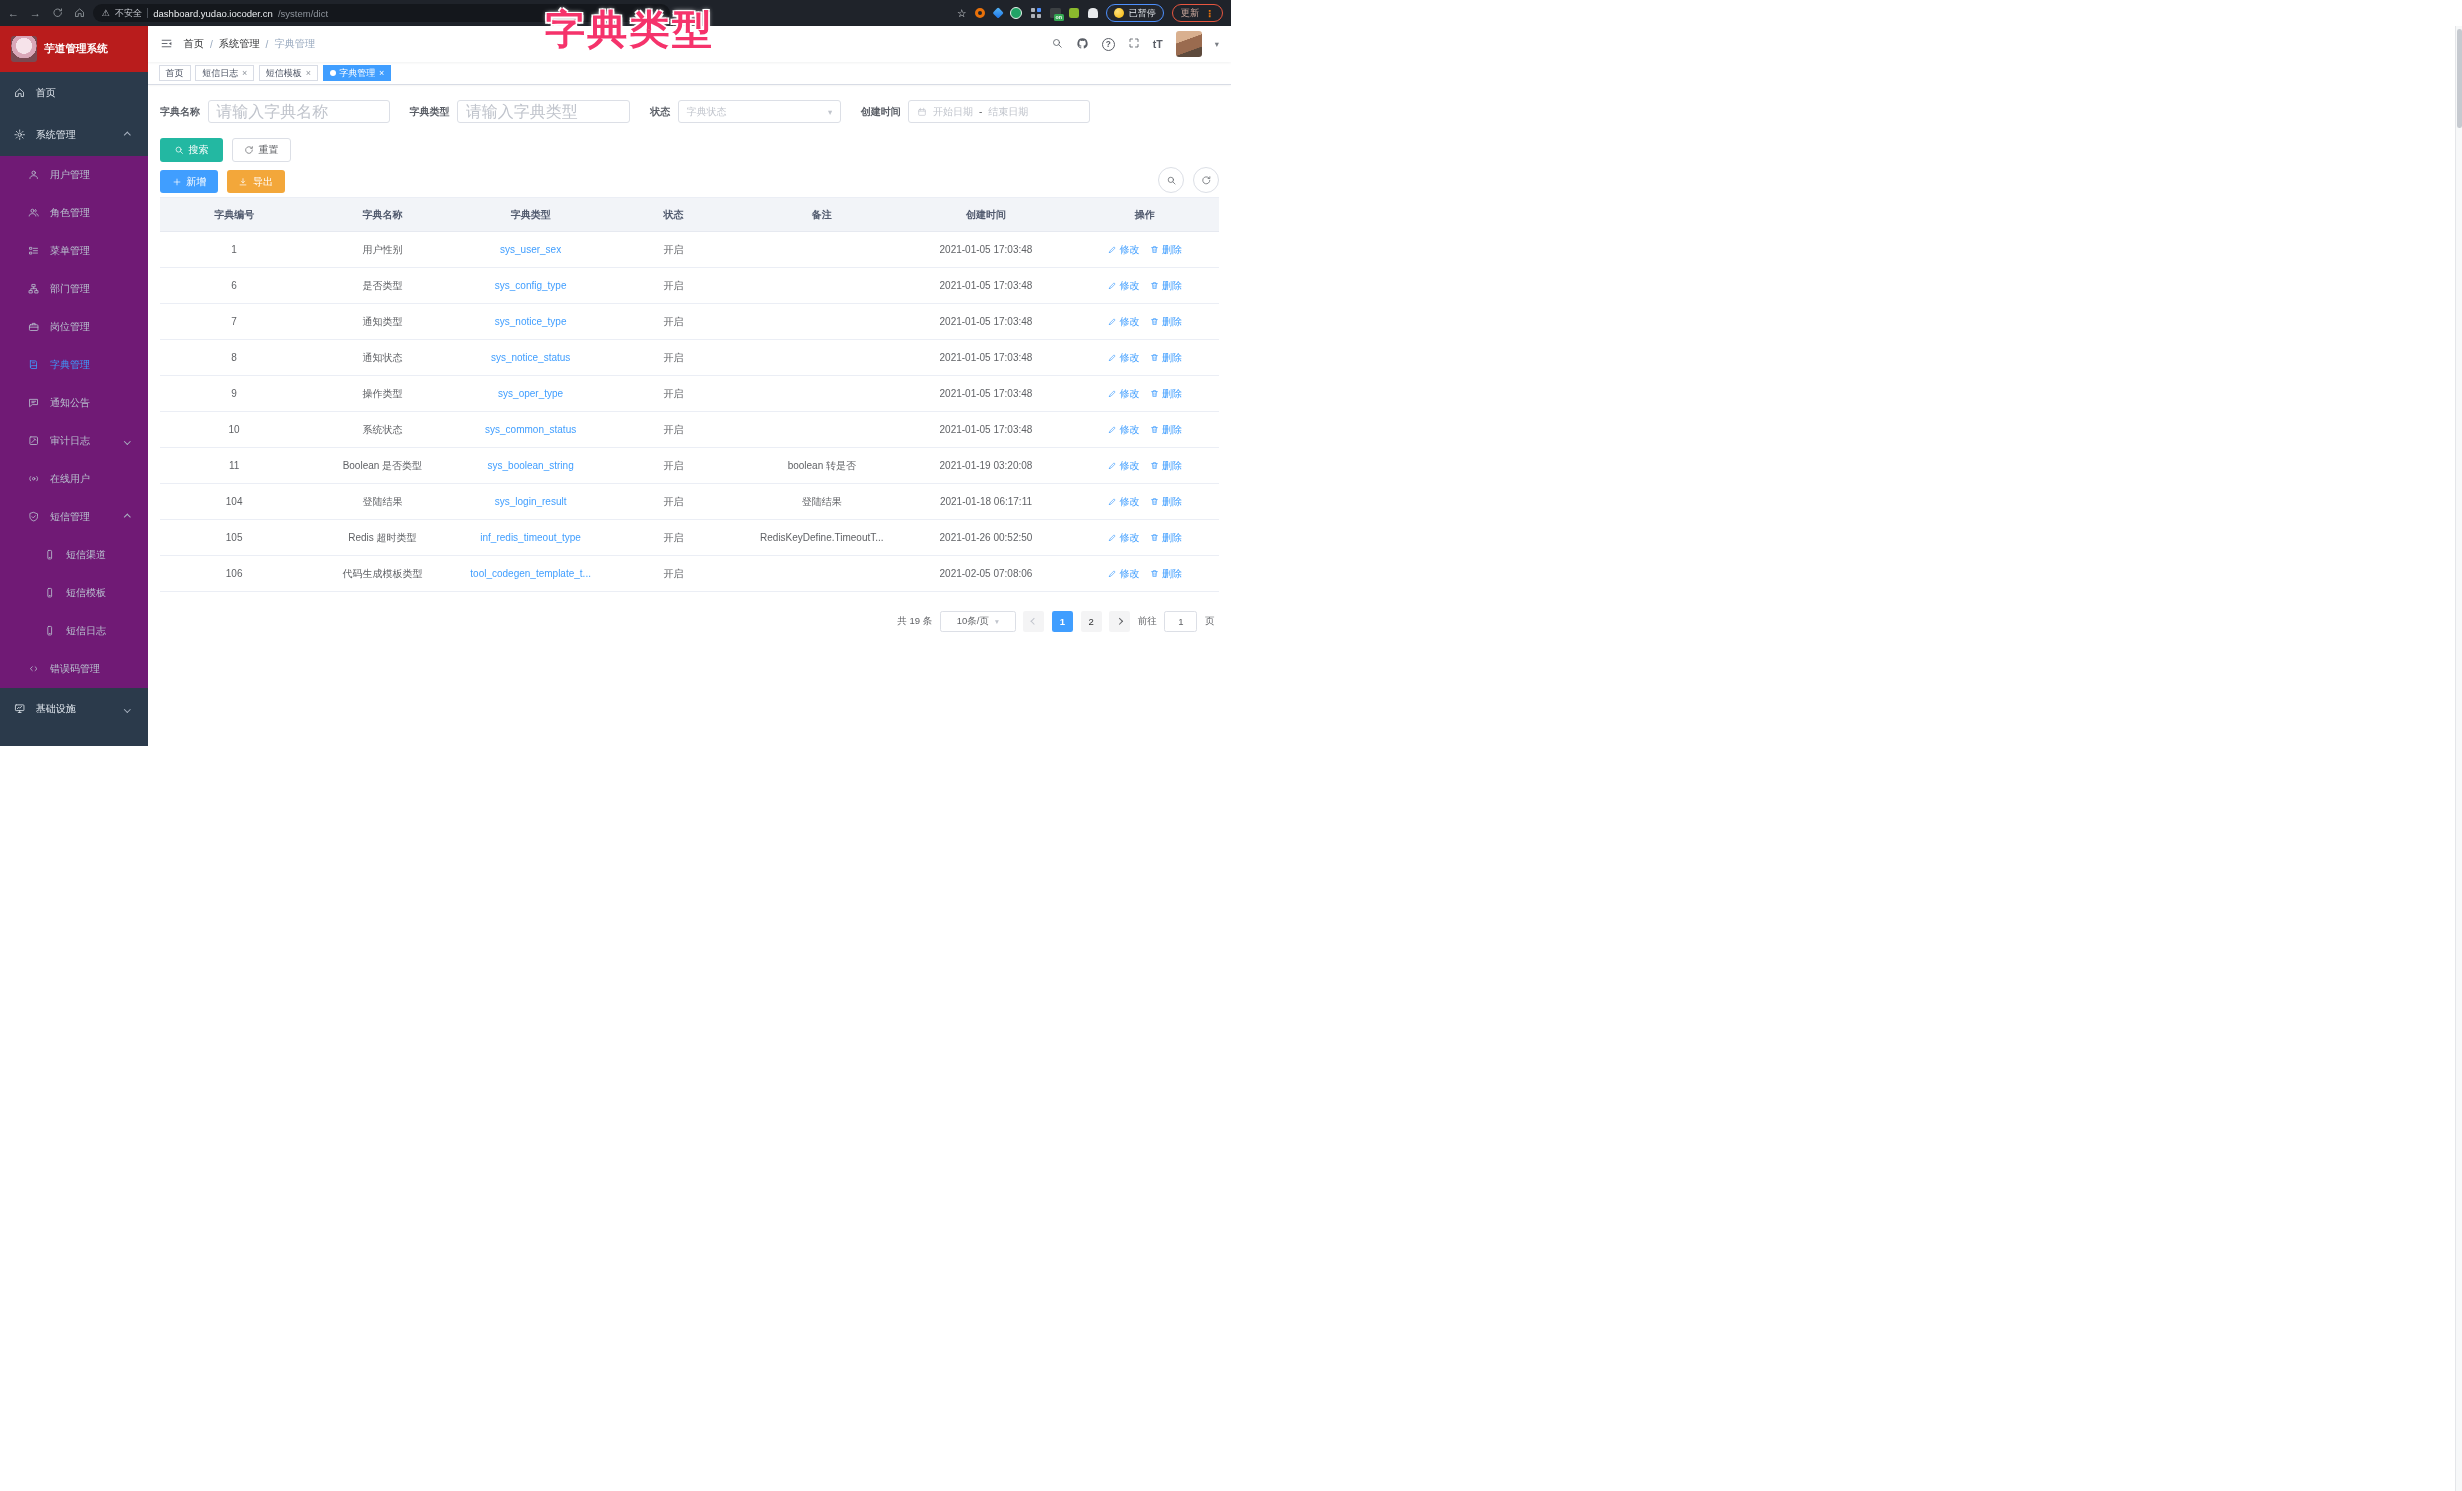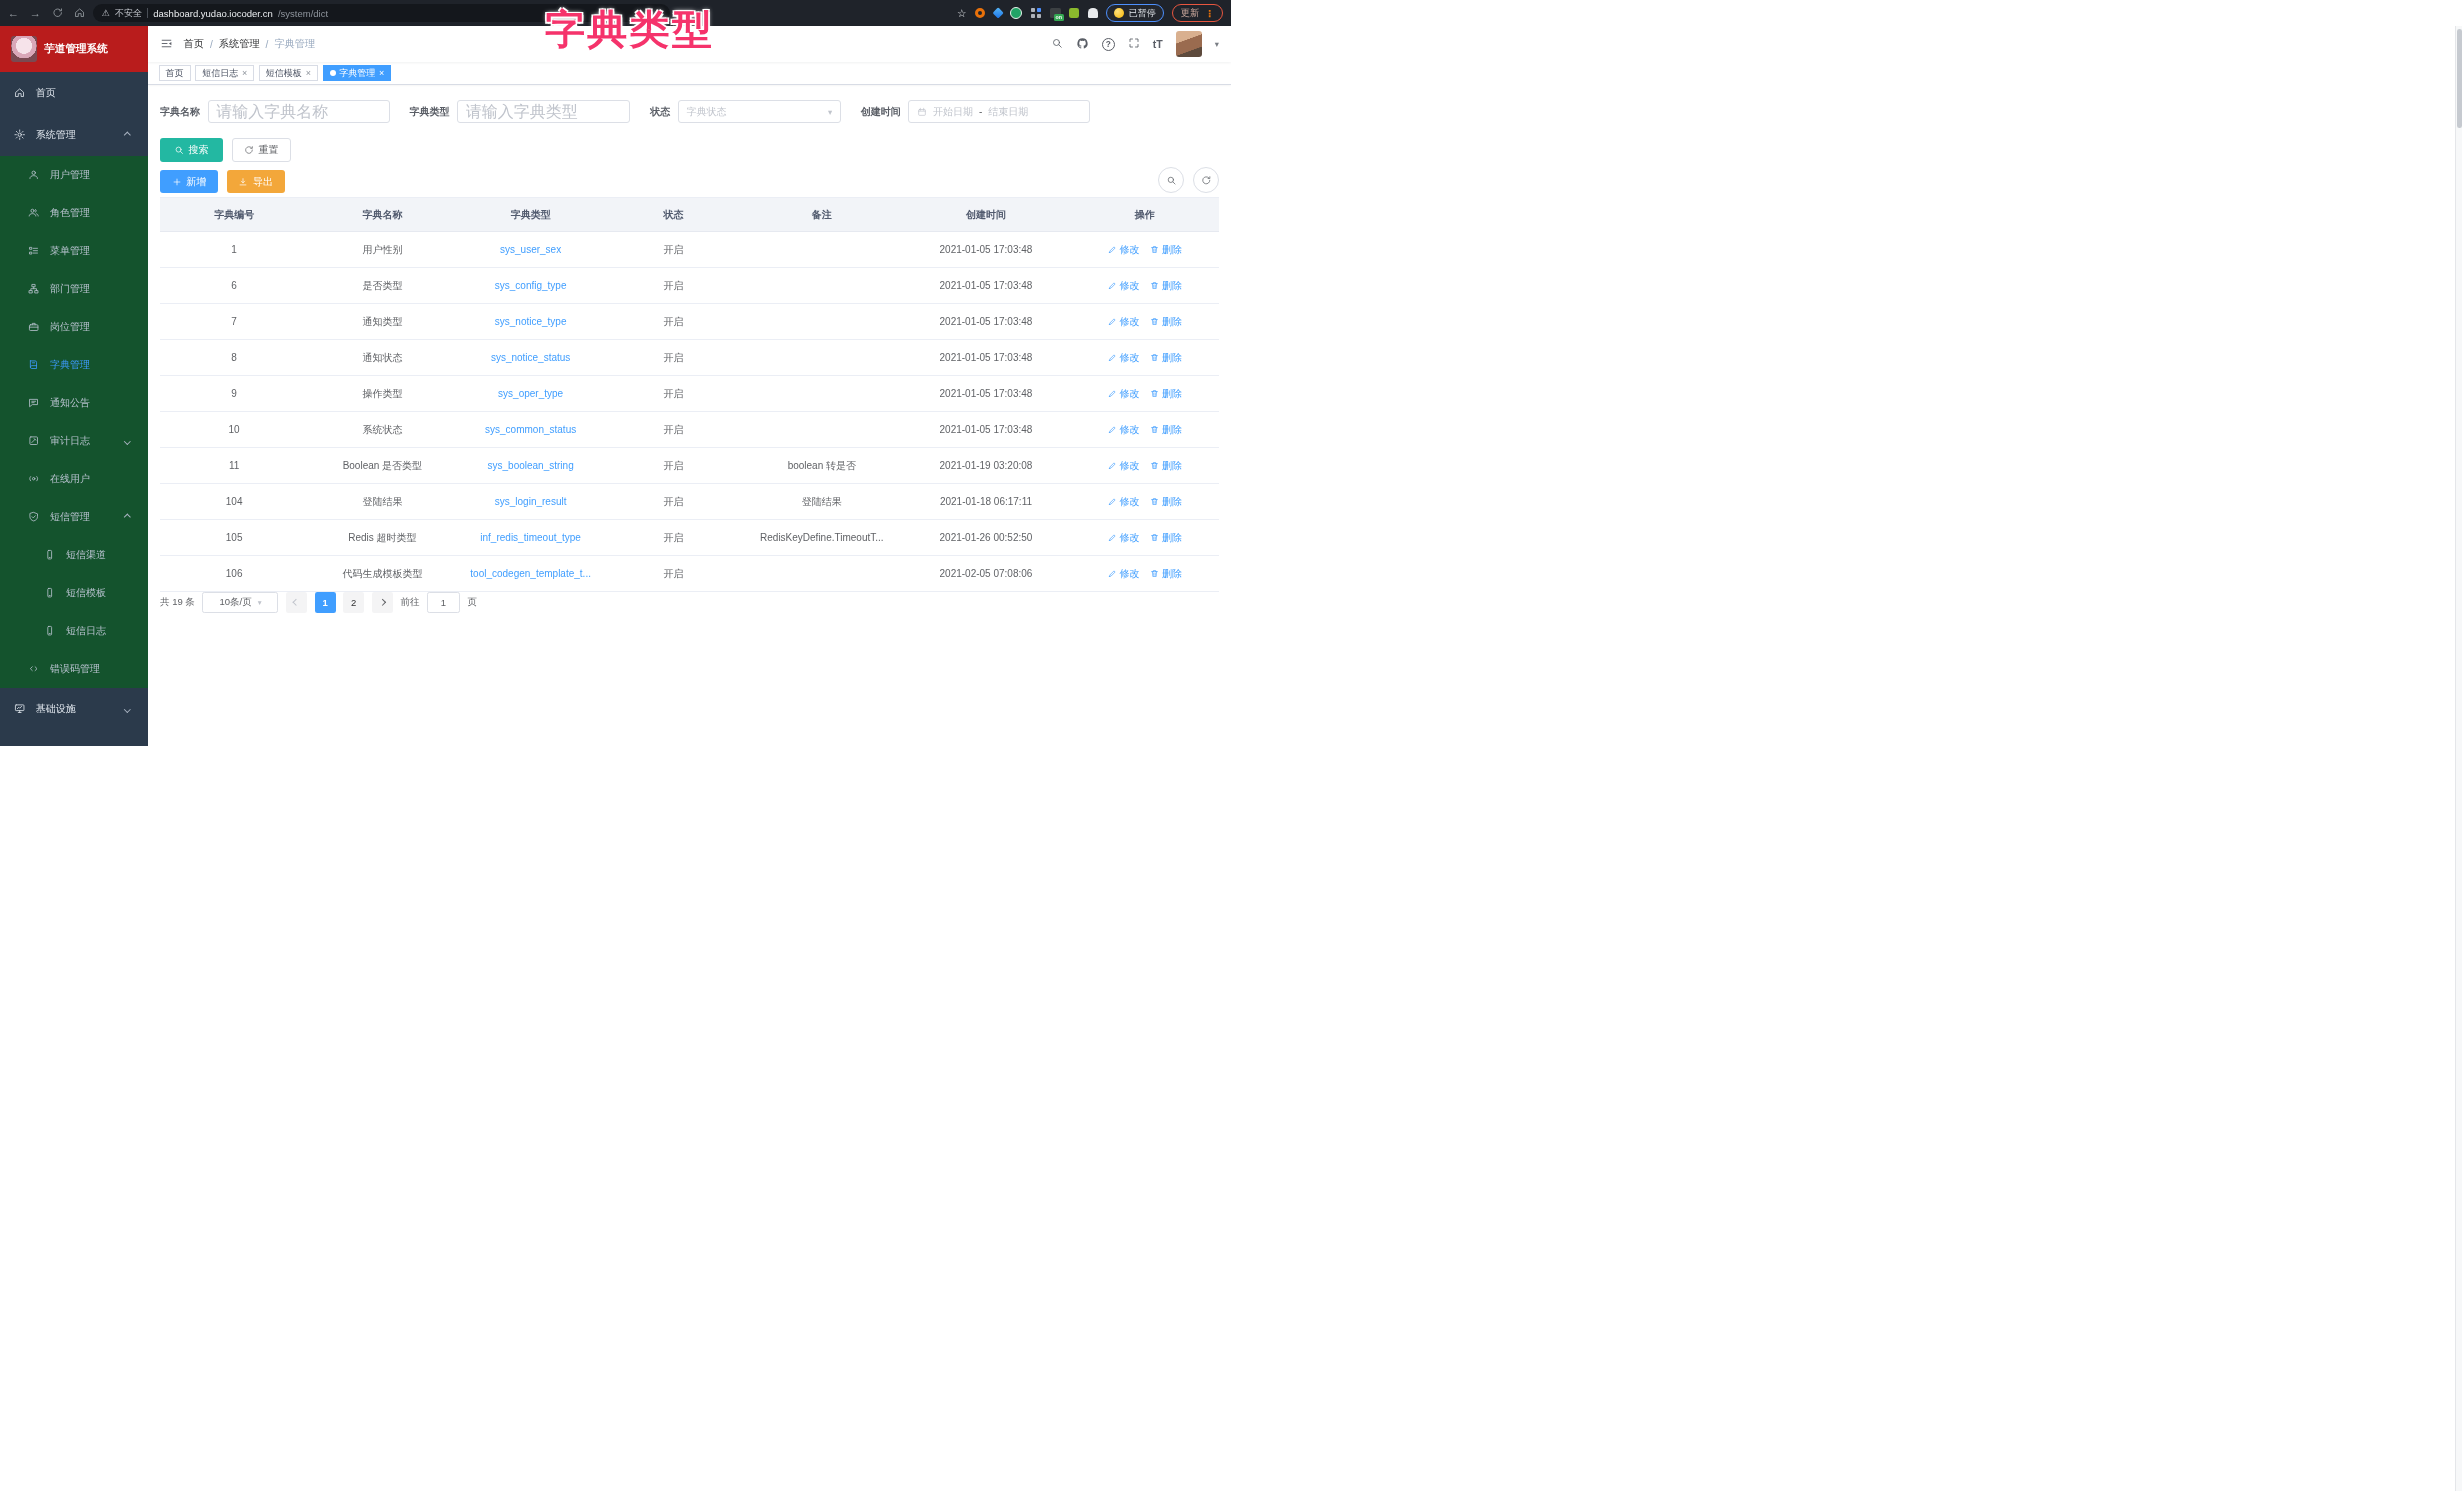--- a/index.html
+++ b/index.html
@@ -41,21 +41,21 @@
   .upd .dots{color:#e8710a;font-weight:700;font-size:10px}
 
   
   .app{display:flex;height:720px}
   .sidebar{width:148px;background:#2b3a4b;color:#c3cdda;display:flex;flex-direction:column;flex:none}
   .logo{height:46px;display:flex;align-items:center;gap:7.6px;padding:0 10.6px;background:#b91c1c}
   .logo .limg{width:26px;height:26px;border-radius:3px;flex:none;
     background:radial-gradient(circle at 50% 38%,#f6e3ea 0 38%,#d9a7b8 39% 60%,#7a4a52 61%)}
   .logo .ltitle{color:#fff;font-size:10.6px;font-weight:700;white-space:nowrap}
   .s-item{height:42px;display:flex;align-items:center;gap:10.6px;padding:0 18px 0 13.7px;cursor:pointer;font-size:10px;color:#e2e8ef}
-  .s-sub{background:#14532d}
+  .s-sub{background:#701a75}
   .s-sub .s-item{height:38px;padding-left:28px;color:#b9c3d0}
   .s-sub .s-item.lv3{padding-left:44px}
   .s-item .s-chev{margin-left:auto;color:#aab4c2}
   .s-item.active{color:#3e9bff}
   .s-item.active .ic{color:#3e9bff}
 
   .main{flex:1;display:flex;flex-direction:column;min-width:0;background:#fff}
   .navbar{height:36px;display:flex;align-items:center;padding:0 12px;gap:10.6px;background:#fff;
     box-shadow:0 0.8px 3px rgba(0,21,41,.08);position:relative;z-index:3}
   .navbar .ham{color:#5a5e66}
@@ -117,21 +117,21 @@
   .t-head .tc{font-weight:700;color:#515a6e}
   .t-row{display:flex;height:36px;align-items:center;border-bottom:0.8px solid #ebeef5;background:#fff}
   .tc{text-align:center;overflow:hidden;text-overflow:ellipsis;white-space:nowrap;padding:0 3px}
   .c1{width:14%}.c2{width:14%}.c3{width:14%}.c4{width:13%}.c5{width:15%}.c6{width:16%}.c7{width:14%}
   .tlink{color:#409eff;cursor:pointer;text-decoration:none}
   .ops{display:flex;align-items:center;justify-content:center;gap:10.6px}
   .op{color:#409eff;cursor:pointer;display:inline-flex;align-items:center;gap:3px;text-decoration:none}
   .op .ic{width:9px;height:9px}
 
   
-  .pagination{margin-top:0;display:flex;align-items:center;justify-content:flex-start;gap:7.6px;
+  .pagination{margin-top:19px;display:flex;align-items:center;justify-content:flex-end;gap:7.6px;
     font-size:9.5px;color:#606266;padding-right:4.6px}
   .psel{width:76px;height:21px;border:0.8px solid #dcdfe6;border-radius:2.3px;display:flex;align-items:center;
     justify-content:center;gap:6px;color:#606266;cursor:pointer}
   .psel .caret{color:#c0c4cc;font-size:7.6px}
   .pbtn{min-width:21px;height:21px;border-radius:2.3px;background:#f4f4f5;color:#606266;display:flex;
     align-items:center;justify-content:center;cursor:pointer;font-weight:700}
   .pbtn.dis{color:#c0c4cc}
   .pbtn.num{font-weight:400;color:#303133}
   .pbtn.active{background:#409eff;color:#fff;font-weight:700}
   .goto{width:33px;height:21px;border:0.8px solid #dcdfe6;border-radius:2.3px;text-align:center;font-size:9.5px;

